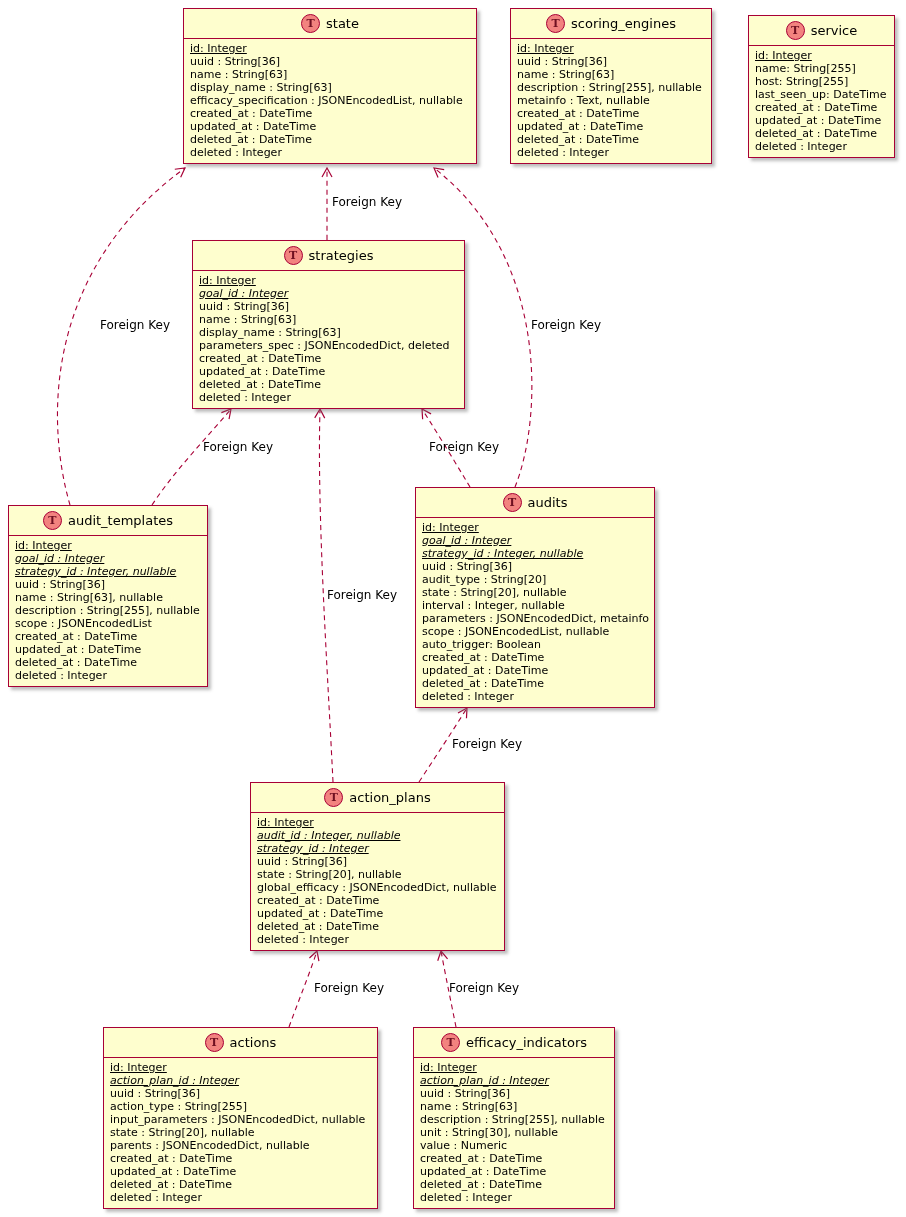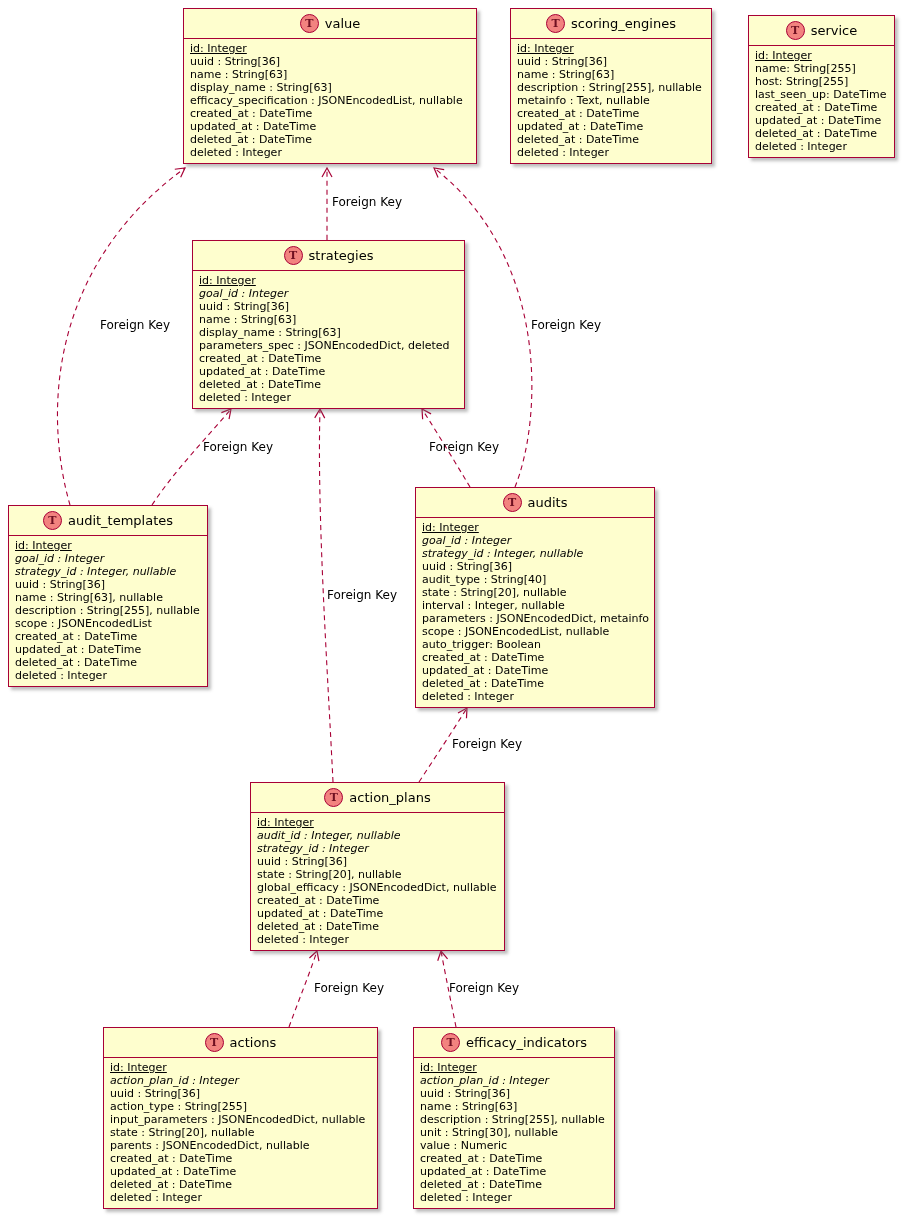--- a/index.html
+++ b/index.html
@@ -26,21 +26,21 @@
     color:var(--icon-letter, #6F1021);
     font-family:"DejaVu Serif", serif;
   }
   .tname { font-size:13px; color:#000; }
   .tbody { padding:3px 0 4px 0; }
   .field {
     font-size:11px; line-height:13px; padding:0 6px;
     white-space:nowrap; color:#000;
   }
   .field.pk { text-decoration:underline; }
-  .field.fk { font-style:italic; }
+  .field.fk { font-style:italic; text-decoration:underline; }
   svg.edges { position:absolute; left:0; top:0; pointer-events:none; overflow:visible; }
   .edge {
     fill:none; stroke:var(--edge, #A80036); stroke-width:1.1;
     stroke-dasharray:5 4;
   }
   .edge-label { font-size:12px; fill:#000; font-family:"DejaVu Sans", sans-serif; }
 </style>
 </head>
 <body>
 
@@ -67,21 +67,21 @@
       <text x="452" y="748" class="edge-label">Foreign Key</text>
       <path d="M289,1027 C298,1002 308,978 317,951" class="edge" marker-end="url(#arrow)"></path>
       <text x="314" y="992" class="edge-label">Foreign Key</text>
       <path d="M456,1027 C451,1002 446,978 441,951" class="edge" marker-end="url(#arrow)"></path>
       <text x="449" y="992" class="edge-label">Foreign Key</text>
     </svg>
   <div id="tables-layer">
       <div class="table" style="left: 183px; top: 8px; width: 294px;">
         <div class="thead">
           <span class="ticon">T</span>
-          <span class="tname">value</span>
+          <span class="tname">state</span>
         </div>
         <div class="tbody">
           <div class="field pk">id: Integer</div>
           <div class="field">uuid : String[36]</div>
           <div class="field">name : String[63]</div>
           <div class="field">display_name : String[63]</div>
           <div class="field">efficacy_specification : JSONEncodedList, nullable</div>
           <div class="field">created_at : DateTime</div>
           <div class="field">updated_at : DateTime</div>
           <div class="field">deleted_at : DateTime</div>
@@ -161,21 +161,21 @@
       <div class="table" style="left: 415px; top: 487px; width: 240px;">
         <div class="thead">
           <span class="ticon">T</span>
           <span class="tname">audits</span>
         </div>
         <div class="tbody">
           <div class="field pk">id: Integer</div>
           <div class="field fk">goal_id : Integer</div>
           <div class="field fk">strategy_id : Integer, nullable</div>
           <div class="field">uuid : String[36]</div>
-          <div class="field">audit_type : String[40]</div>
+          <div class="field">audit_type : String[20]</div>
           <div class="field">state : String[20], nullable</div>
           <div class="field">interval : Integer, nullable</div>
           <div class="field">parameters : JSONEncodedDict, metainfo</div>
           <div class="field">scope : JSONEncodedList, nullable</div>
           <div class="field">auto_trigger: Boolean</div>
           <div class="field">created_at : DateTime</div>
           <div class="field">updated_at : DateTime</div>
           <div class="field">deleted_at : DateTime</div>
           <div class="field">deleted : Integer</div>
         </div>

